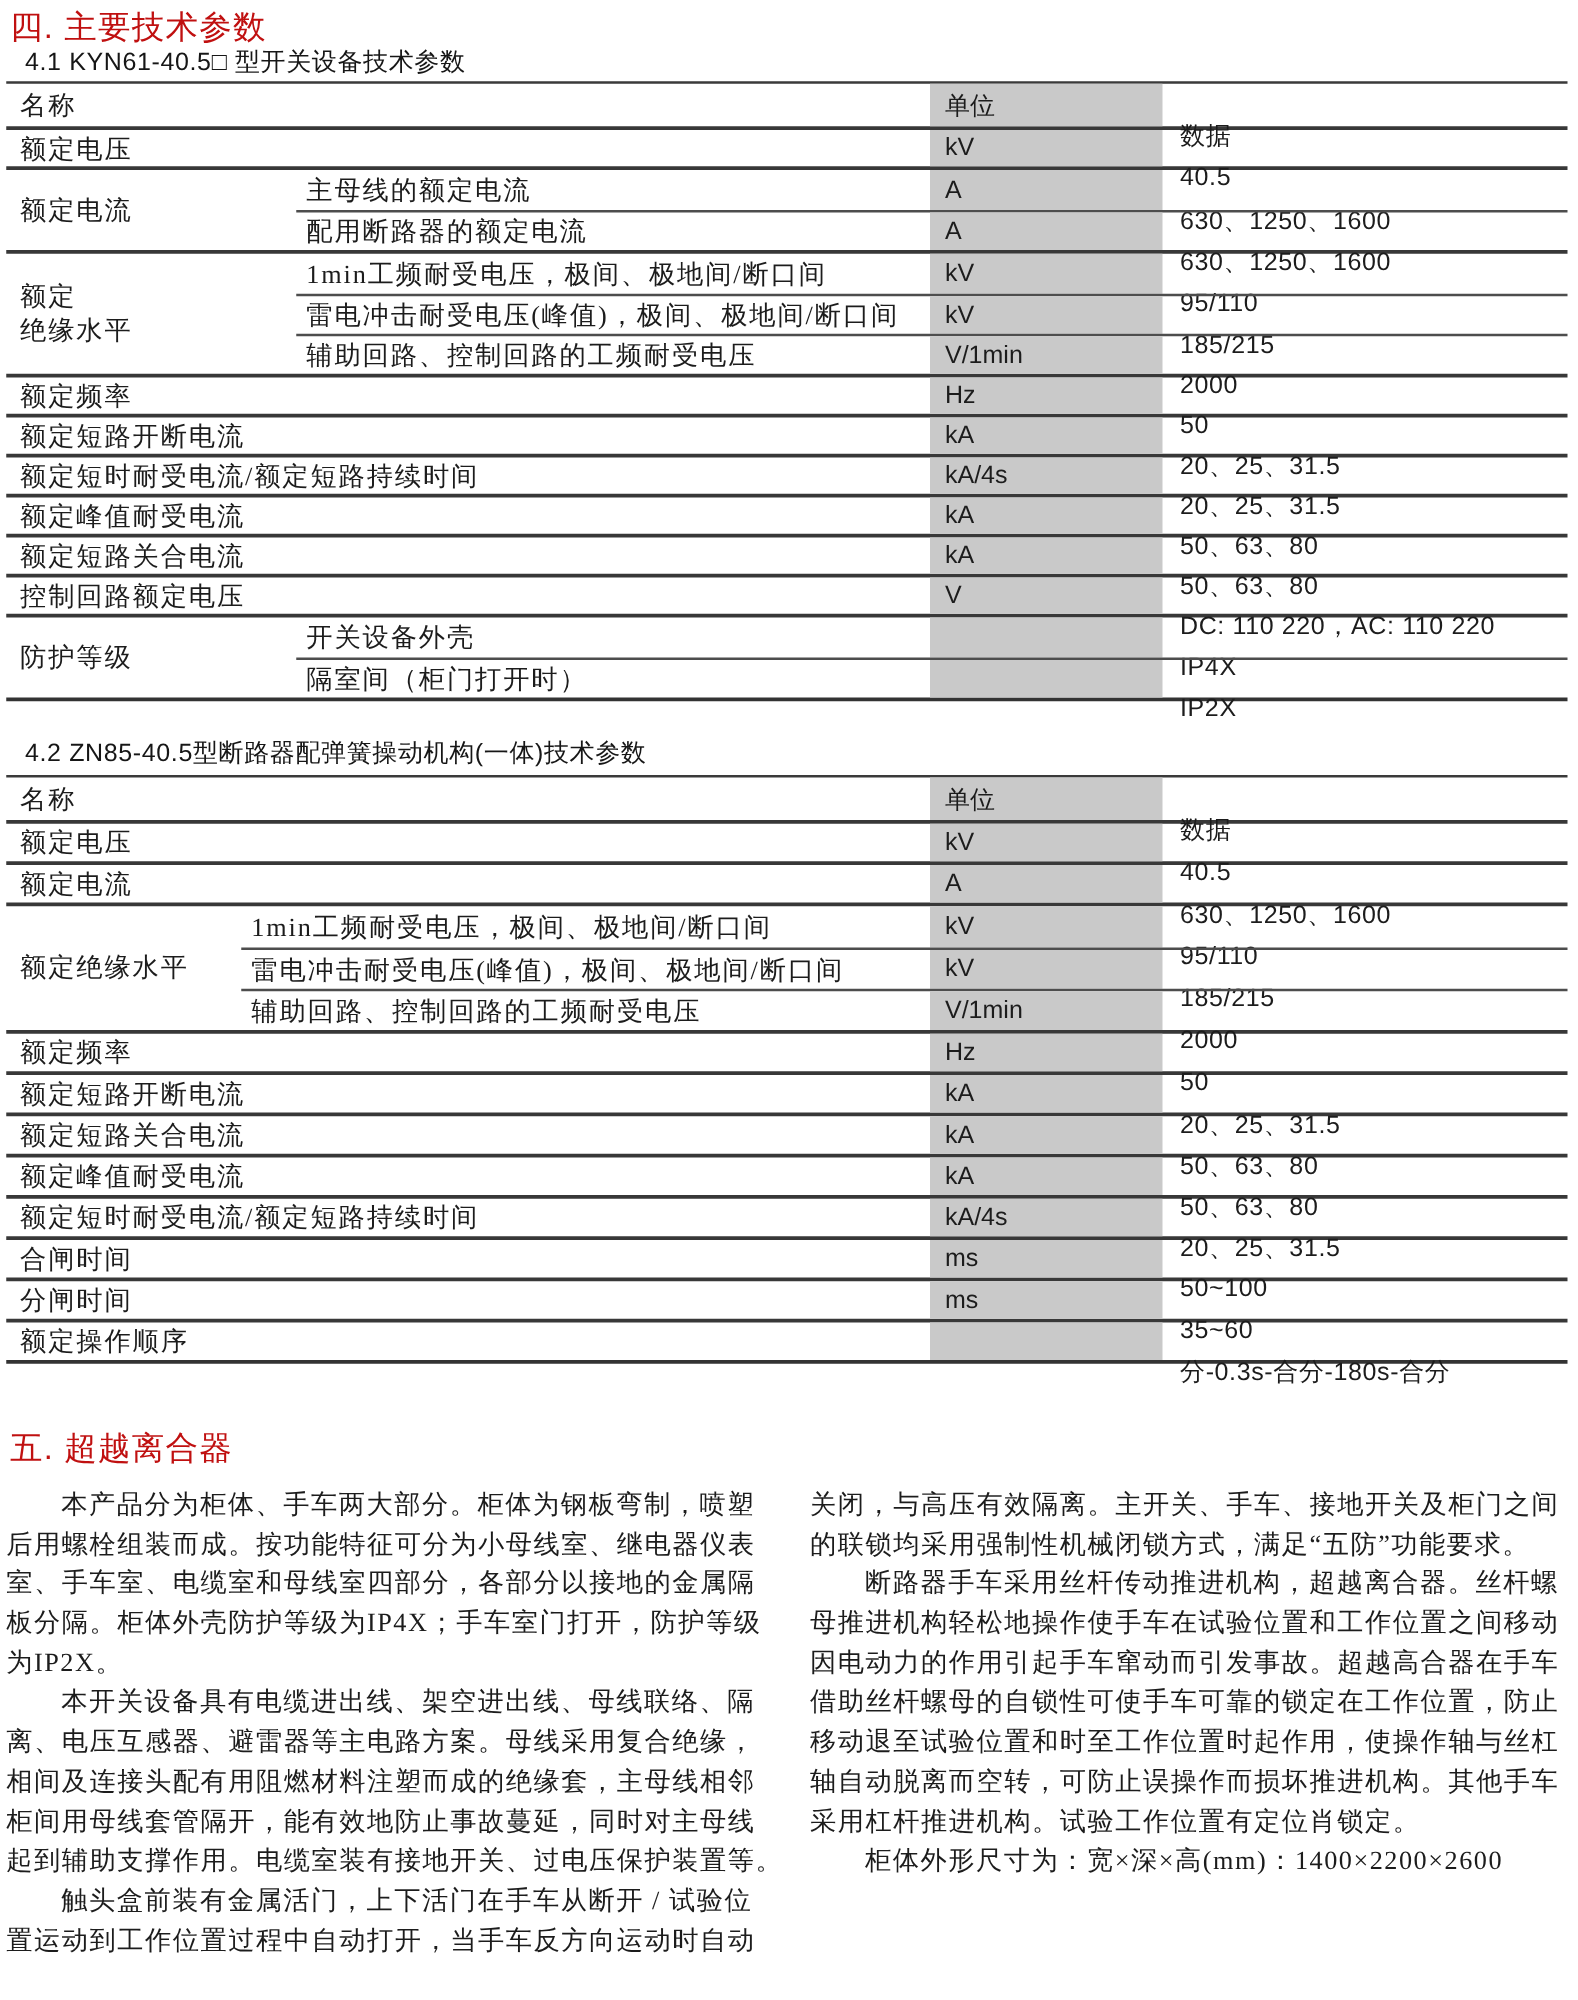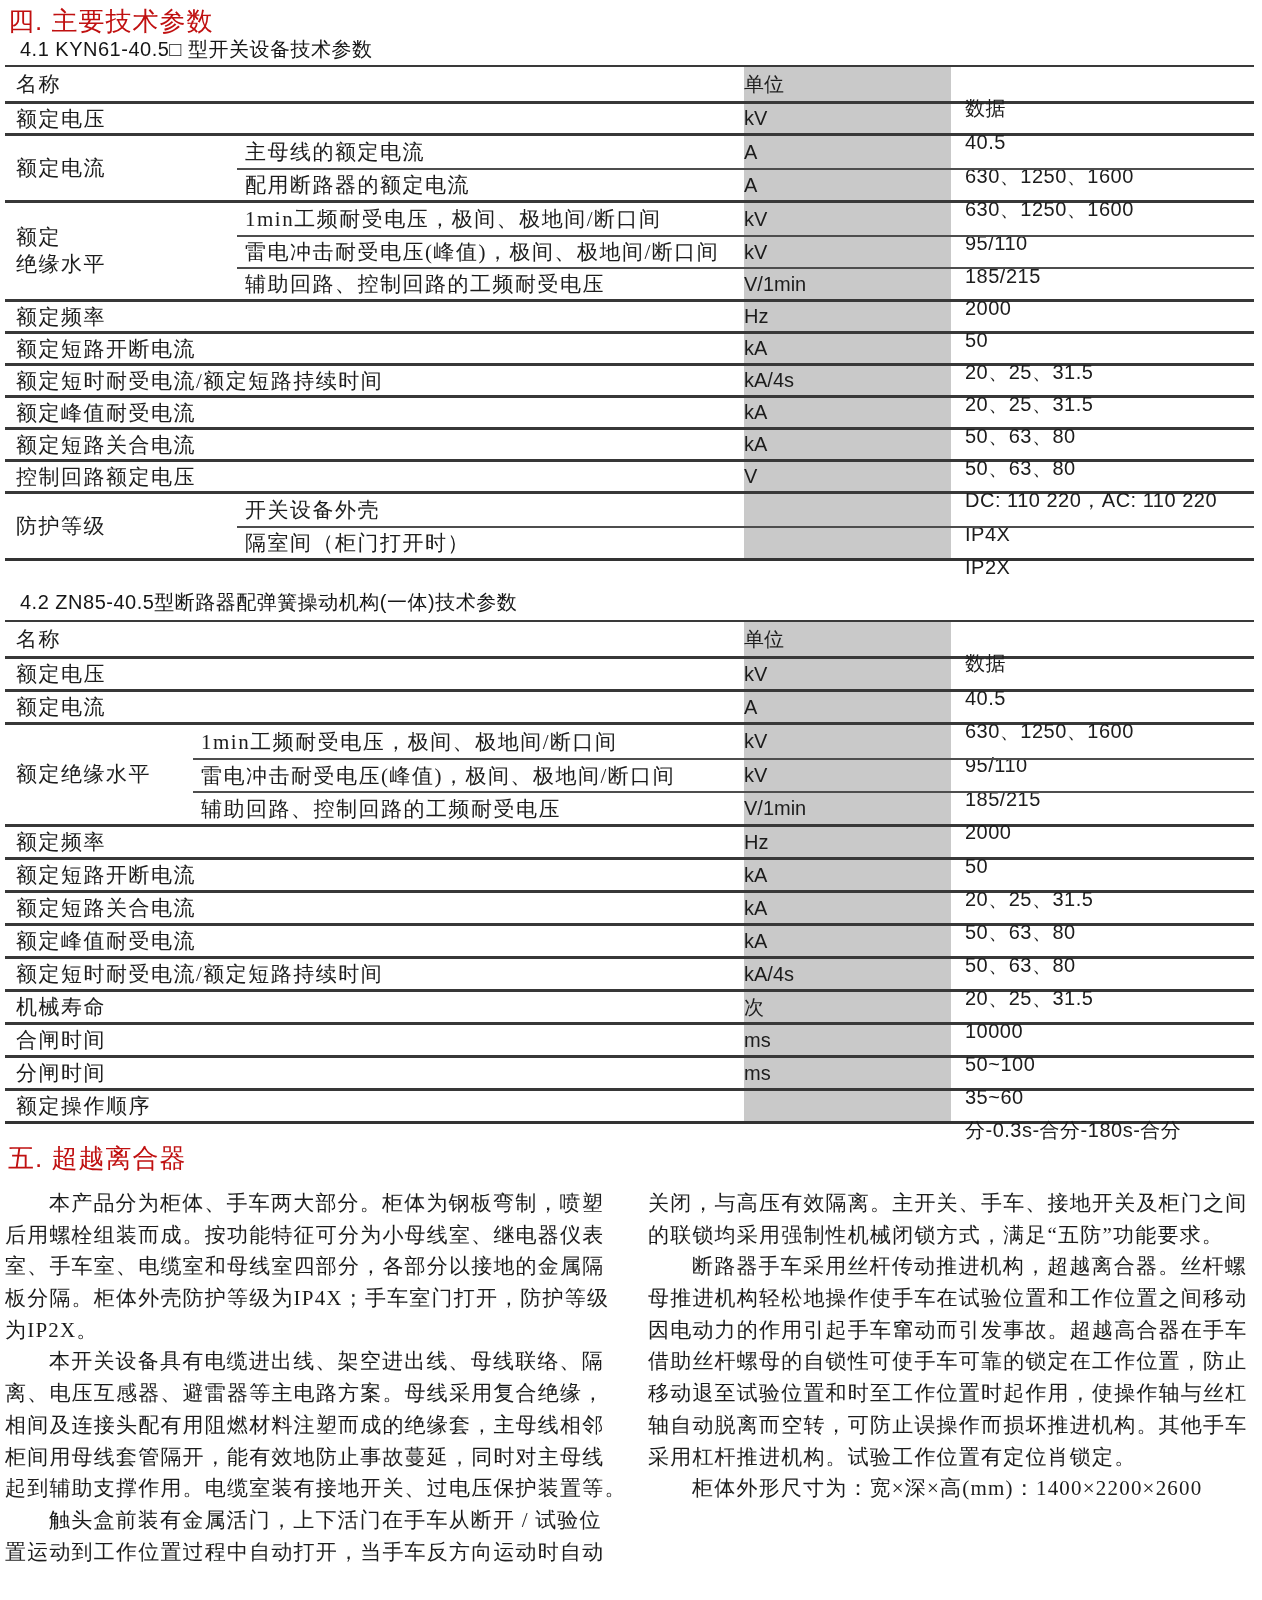--- a/index.html
+++ b/index.html
@@ -20,21 +20,21 @@
   #t1 .trow,#t1 .srow{height:32px;}
   #t2 .trow,#t2 .srow{height:33px;}
   #t1 .trow.hdr,#t2 .trow.hdr{height:34px;}
   .cn,.gc,.cs{font-size:21px;letter-spacing:1.5px;white-space:nowrap;overflow:hidden;}
   .cn{width:739px;padding-left:11px;box-sizing:border-box;}
   .gc{width:232px;padding-left:11px;box-sizing:border-box;display:flex;align-items:center;
       white-space:pre-line;line-height:27px;}
   #t2 .gc{width:188px;}
   .cs{width:507px;padding-left:8px;box-sizing:border-box;}
   #t2 .cs{width:551px;}
-  .cu{width:207px;box-sizing:border-box;background:#c9c9c9;align-self:stretch;
+  .cu{width:186px;padding-left:12px;box-sizing:border-box;background:#c9c9c9;align-self:stretch;
       display:flex;align-items:center;font-family:"Liberation Sans","DejaVu Sans",sans-serif;
       font-size:20px;white-space:nowrap;}
   .cd{flex:1;padding-left:14px;box-sizing:border-box;font-family:"Liberation Sans","DejaVu Sans",sans-serif;
       font-size:20px;letter-spacing:0.5px;white-space:nowrap;overflow:hidden;margin-top:48px;}
   
   .textcol{position:absolute;top:1189px;}
   .bline{height:31.7px;font-size:21px;letter-spacing:1.2px;white-space:nowrap;overflow:hidden;}
   .bline.ind{padding-left:44px;}
 </style>
 </head>
@@ -192,25 +192,20 @@
   </div>
   <div class="trow">
     <div class="cn">额定峰值耐受电流</div>
     <div class="cu">kA</div>
     <div class="cd">50、63、80</div>
   </div>
   <div class="trow">
     <div class="cn">额定短时耐受电流/额定短路持续时间</div>
     <div class="cu">kA/4s</div>
     <div class="cd">20、25、31.5</div>
-  </div>
-  <div class="trow">
-    <div class="cn">机械寿命</div>
-    <div class="cu">次</div>
-    <div class="cd">10000</div>
   </div>
   <div class="trow">
     <div class="cn">合闸时间</div>
     <div class="cu">ms</div>
     <div class="cd">50~100</div>
   </div>
   <div class="trow">
     <div class="cn">分闸时间</div>
     <div class="cu">ms</div>
     <div class="cd">35~60</div>

